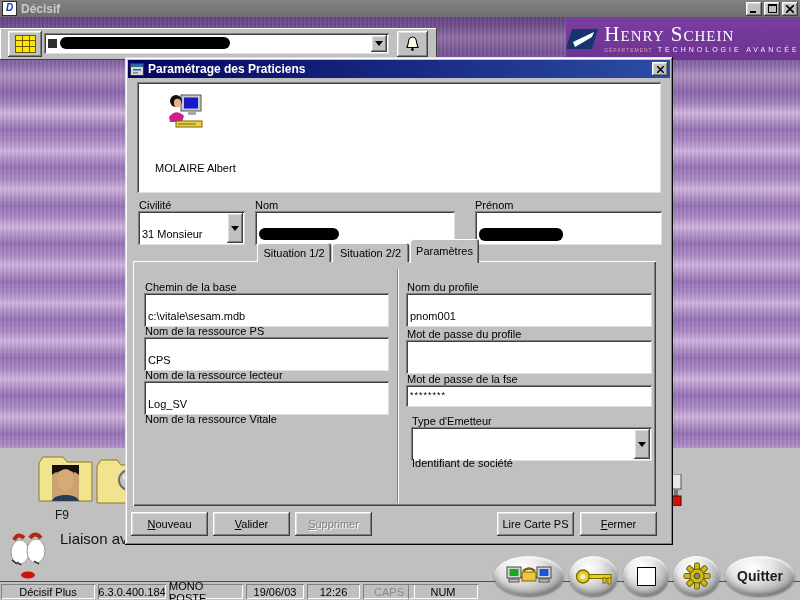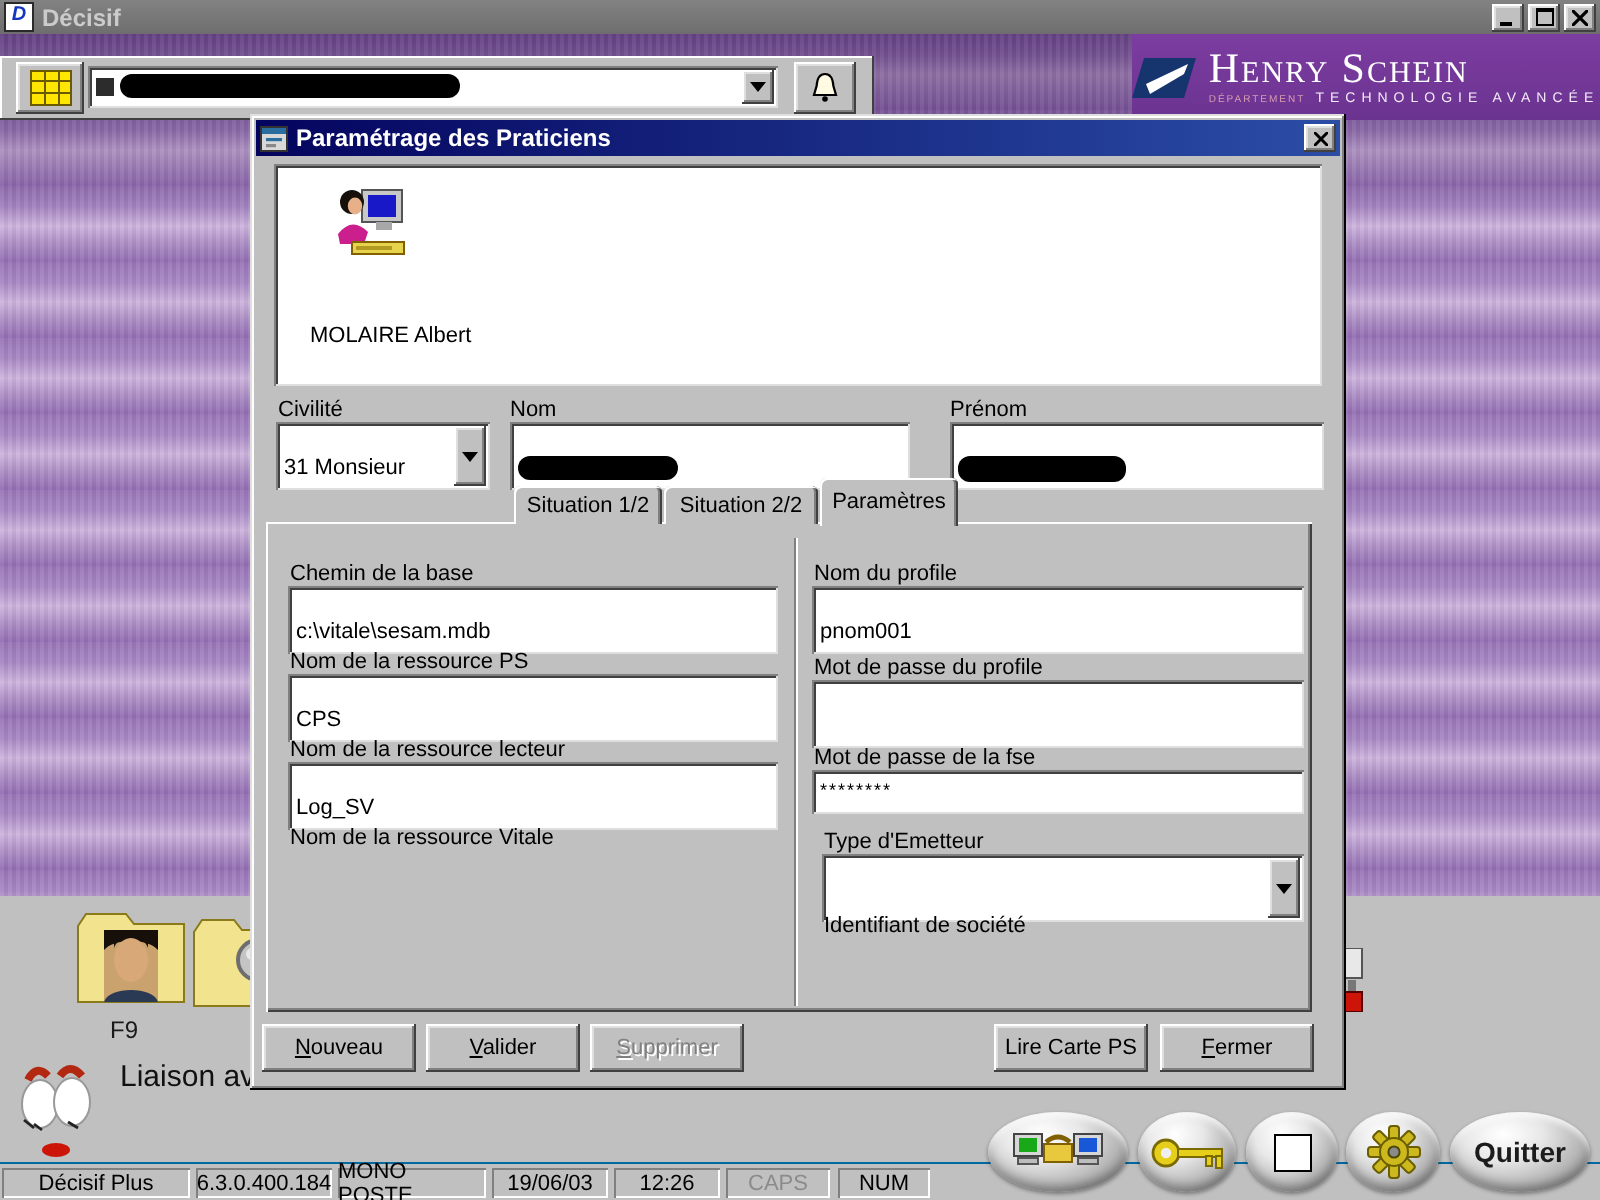--- a/index.html
+++ b/index.html
@@ -199,21 +199,21 @@
     <rect x="1" y="22" width="10" height="10" fill="#cc1408" stroke="#550000"></rect>
   </svg>
 
   <div class="statusbar">
     <div class="spanel" style="left:1px;width:94px;">Décisif Plus</div>
     <div class="spanel" style="left:98px;width:68px;">6.3.0.400.184</div>
     <div class="spanel" style="left:169px;width:74px;">MONO POSTE</div>
     <div class="spanel" style="left:246px;width:58px;">19/06/03</div>
     <div class="spanel" style="left:307px;width:53px;">12:26</div>
     <div class="spanel dim" style="left:363px;width:52px;">CAPS</div>
-    <div class="spanel" style="left:419px;width:46px;">NUM</div>
+    <div class="spanel" style="left:408px;width:70px;">NUM</div>
   </div>
 
   <div class="oval" style="left:494px;width:70px;">
     <svg width="46" height="26">
       <path d="M7 14 H39" stroke="#2a2ac8" stroke-width="1.6"></path>
       <rect x="1" y="4" width="14" height="11" fill="#d6d6d6" stroke="#444"></rect>
       <rect x="3.5" y="6" width="9" height="7" fill="#18a818"></rect>
       <rect x="3" y="16" width="10" height="3" fill="#bdbdbd" stroke="#555"></rect>
       <rect x="31" y="4" width="14" height="11" fill="#d6d6d6" stroke="#444"></rect>
       <rect x="33.5" y="6" width="9" height="7" fill="#1858d8"></rect>

